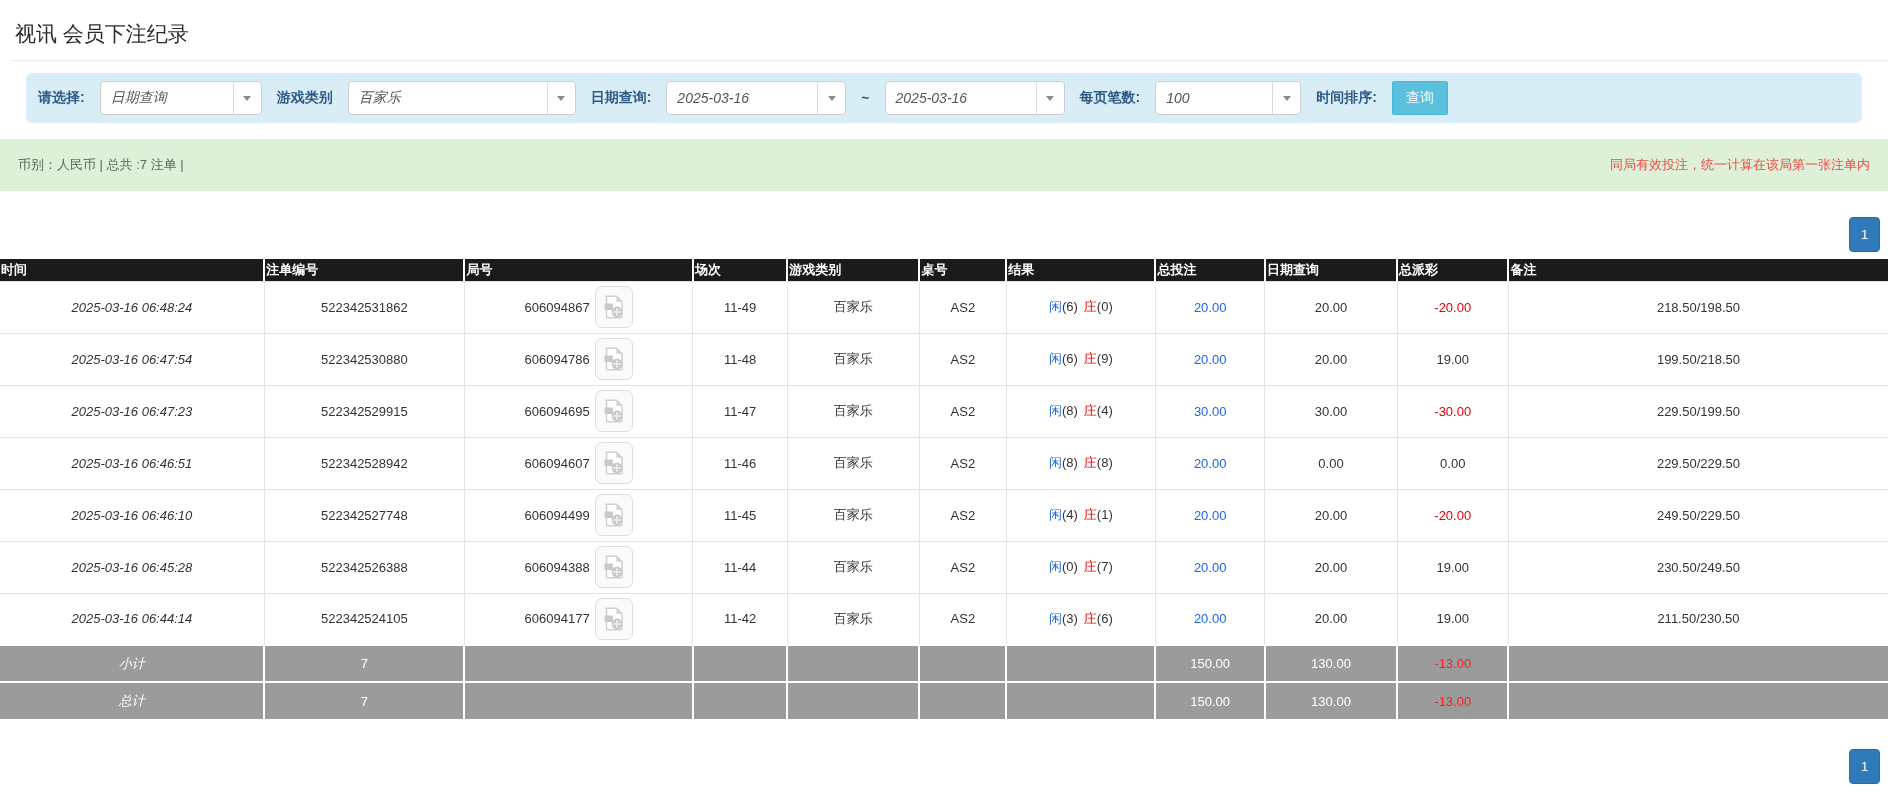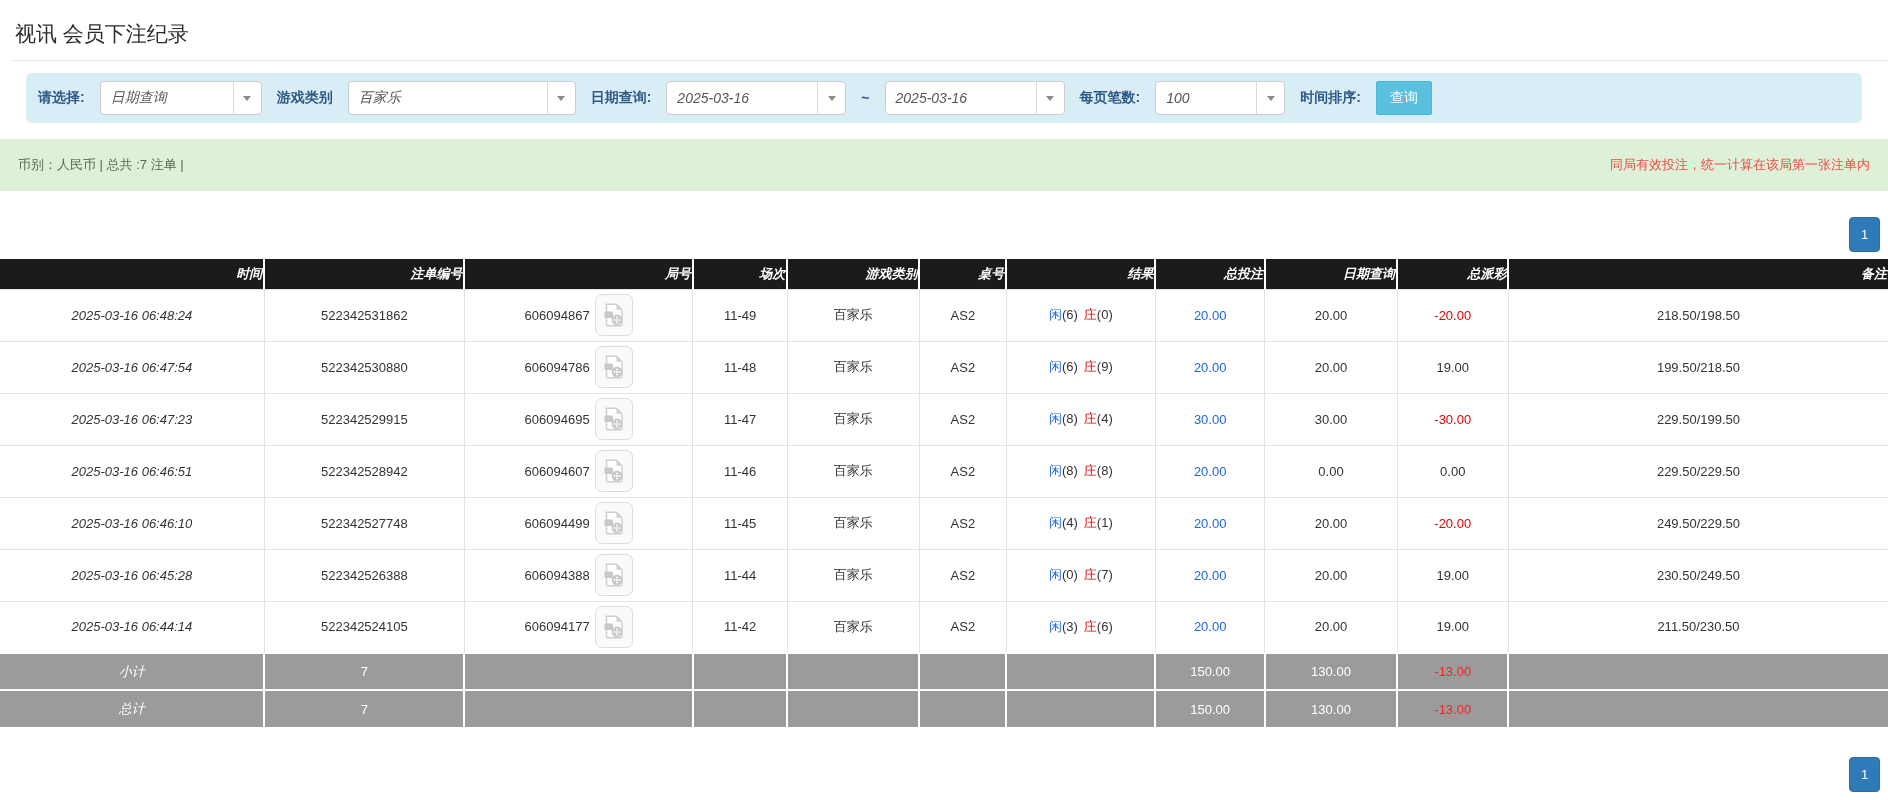--- a/index.html
+++ b/index.html
@@ -45,21 +45,21 @@
   .pager-row-top { display:flex; justify-content:flex-end; margin:26px 8px 7px; }
   .pager-row-bottom { display:flex; justify-content:flex-end; margin:30px 8px 0; }
   .page-btn {
     width:31px; height:35px; background:var(--pager_bg); border:1px solid #2e6da4; border-radius:4px;
     color:#fff; font-size:13px; font-family:inherit; display:flex; align-items:center; justify-content:center; cursor:pointer;
   }
   
   table { width:100%; border-collapse:collapse; table-layout:fixed; }
   th {
     background:var(--header_bg); color:#fff; font-size:13px; font-weight:bold;
-    height:30px; border-right:2px solid #fff; text-align:right;font-style:italic;
+    height:22px; border-right:2px solid #fff; text-align:left;
   }
   th:last-child { border-right:none; }
   tbody td {
     height:52px; text-align:center; font-size:13px; color:#333; background:#fff;
     border:1px solid #e4e4e4; padding:0 4px; overflow:hidden;
   }
   tbody td:first-child { border-left:none;font-style:italic; } tbody td:last-child { border-right:none; }
   .round-wrap { display:flex; align-items:center; justify-content:center; gap:5px; }
   .video-btn {
     width:38px; height:42px; background:#fafafa; border:1px solid #ddd; border-radius:7px;
@@ -95,21 +95,21 @@
   <div class="fselect" style="width:180px">
     <span class="fselect-text">2025-03-16</span>
     <span class="caret-box"></span>
   </div>
   <span class="flabel">~</span>
   <div class="fselect" style="width:180px">
     <span class="fselect-text">2025-03-16</span>
     <span class="caret-box"></span>
   </div>
   <span class="flabel">每页笔数:</span>
-  <div class="fselect" style="width:130px">
+  <div class="fselect" style="width:146px">
     <span class="fselect-text">100</span>
     <span class="caret-box"></span>
   </div>
   <span class="flabel">时间排序:</span>
   <button class="query-btn">查询</button>
 </div>
 
 <div class="info-bar">
   <span class="info-left">币别：人民币 | 总共 :7 注单 |</span>
   <span class="info-right">同局有效投注，统一计算在该局第一张注单内</span>

